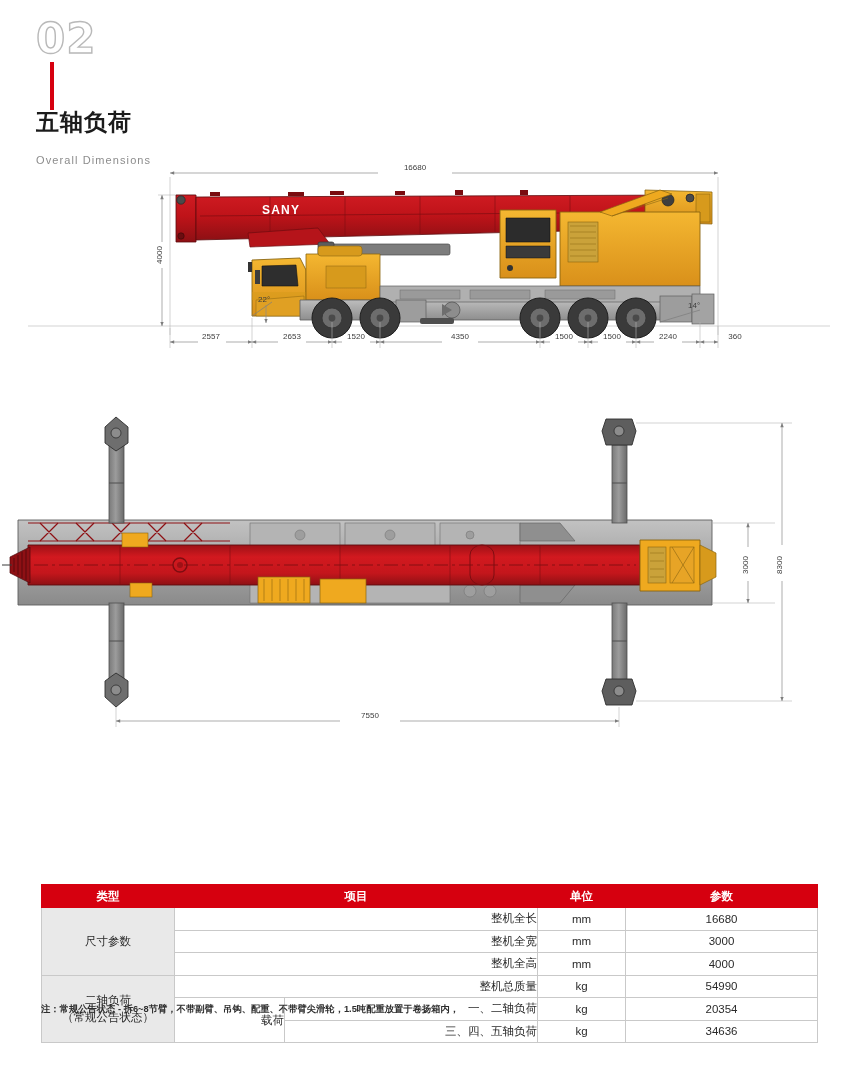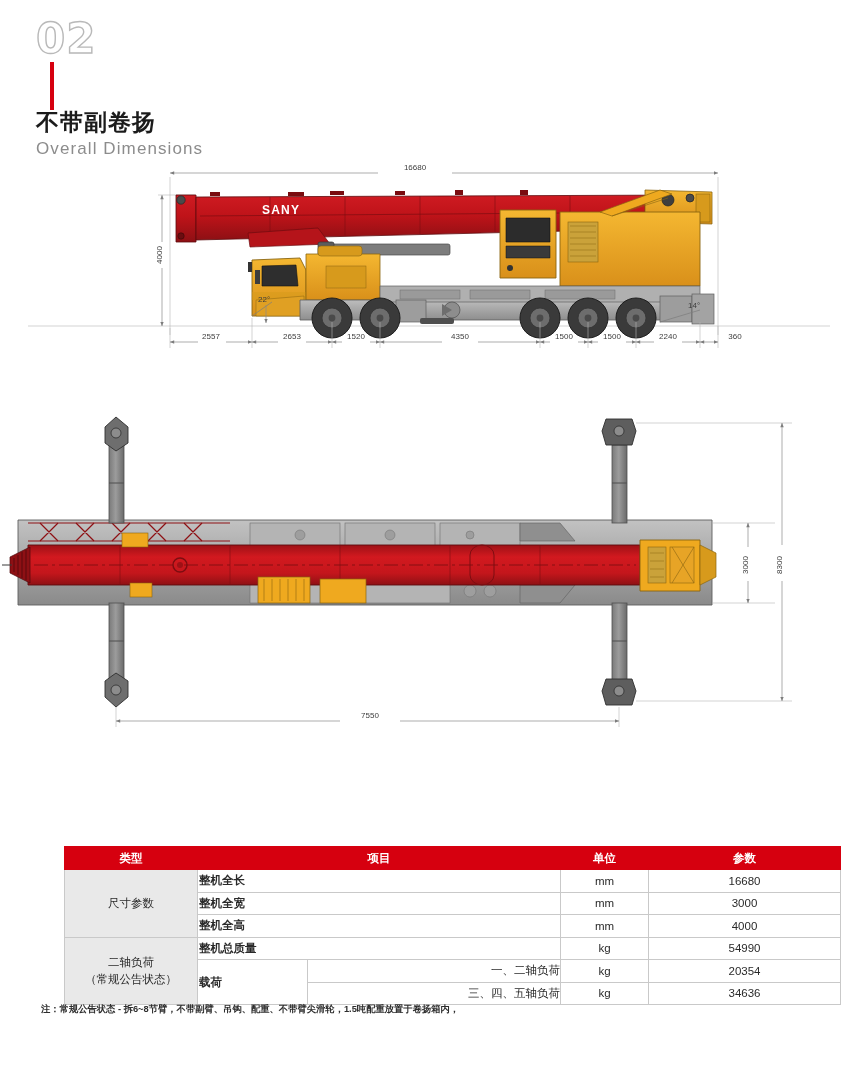--- a/index.html
+++ b/index.html
@@ -11,61 +11,61 @@
   
   .page-header{position:absolute;left:36px;top:16px;display:flex;align-items:flex-start;flex-direction:column;}
   .sec-num{
     font-size:42px;font-weight:700;line-height:1;letter-spacing:1px;
     color:transparent;-webkit-text-stroke:1.4px #b9b9b9;
     font-family:"DejaVu Sans",sans-serif;padding-top:2px;
   }
   .sec-bar{width:4px;height:48px;background:#d6000f;margin:2px 10px 0 14px;}
   .sec-txt{display:flex;flex-direction:column;justify-content:flex-start;}
   .sec-title{font-size:23px;font-weight:700;color:#1b1b1b;line-height:1.12;letter-spacing:1px;}
-  .sec-sub{font-size:17px;color:#8c8c8c;letter-spacing:1.1px;margin-top:3px;font-weight:400;}
+  .sec-sub{font-size:11px;color:#8c8c8c;letter-spacing:1.1px;margin-top:18px;font-weight:400;}
 
   
   .dwg{position:absolute;left:0;}
   #side-view{top:150px;width:858px;height:215px;}
   #top-view{top:395px;width:858px;height:340px;}
   .dim-txt{font-size:8px;fill:#3d3d3d;font-family:"Liberation Sans",sans-serif;}
   .dim-line{stroke:#8a8a8a;stroke-width:.7;fill:none;}
   .ext-line{stroke:#b5b5b5;stroke-width:.6;fill:none;}
 
   
   .spec-table{
-    position:absolute;left:41px;top:846px;width:776px;
-    border-collapse:collapse;table-layout:fixed;margin-left:23px;
+    position:absolute;left:41px;top:884px;width:776px;
+    border-collapse:collapse;table-layout:fixed;
   }
   .spec-table th,.spec-table td{
     border:1px solid #c9c9c9;text-align:center;vertical-align:middle;
     font-size:11.5px;color:#2a2a2a;height:21.5px;padding:0;
   }
   .spec-table thead th{
     background:#d6000f;color:#ffffff;font-weight:700;font-size:11.5px;
     border:1px solid #d6000f;height:22px;
   }
   td.cat-cell{background:#e9e9e9;font-weight:400;font-size:11.5px;line-height:1.45;}
-  td.item-cell{text-align:left;padding-left:1px;font-weight:bold;}
+  td.item-cell{text-align:right;padding-left:1px;}
   td.sub-cell{text-align:right;padding-left:12px;}
 
   
   .footnote{
     position:absolute;left:41px;top:1002px;width:790px;
     font-size:9.3px;color:#2d2d2d;line-height:1.62;font-weight:700;
   }
 </style>
 </head>
 <body>
 
 <div class="page-header">
   <div class="sec-num">02</div>
   <div class="sec-bar"></div>
   <div class="sec-txt">
-    <div class="sec-title">不带副卷扬</div>
+    <div class="sec-title">五轴负荷</div>
     <div class="sec-sub">Overall Dimensions</div>
   </div>
 </div>
 
 <svg class="dwg" id="side-view" viewBox="0 0 858 215">
   <defs>
     <linearGradient id="boomG" x1="0" y1="0" x2="0" y2="1">
       <stop offset="0%" stop-color="#cf1b22"></stop>
         <stop offset="45%" stop-color="#bf1319"></stop>
       <stop offset="100%" stop-color="#8e1014"></stop>

